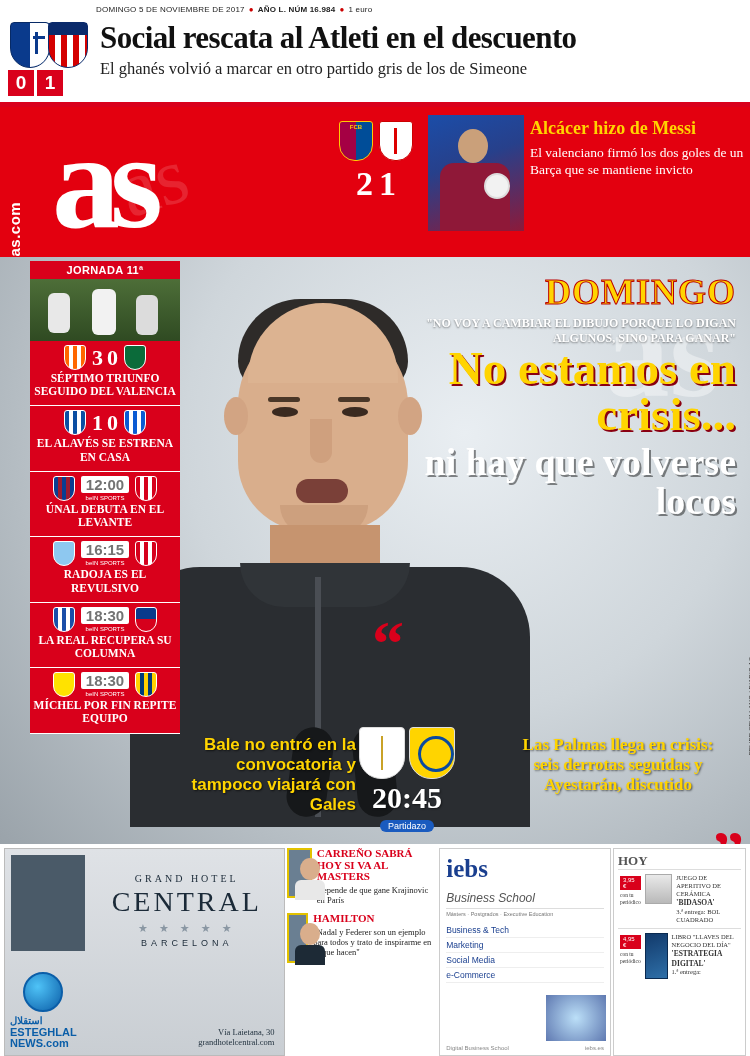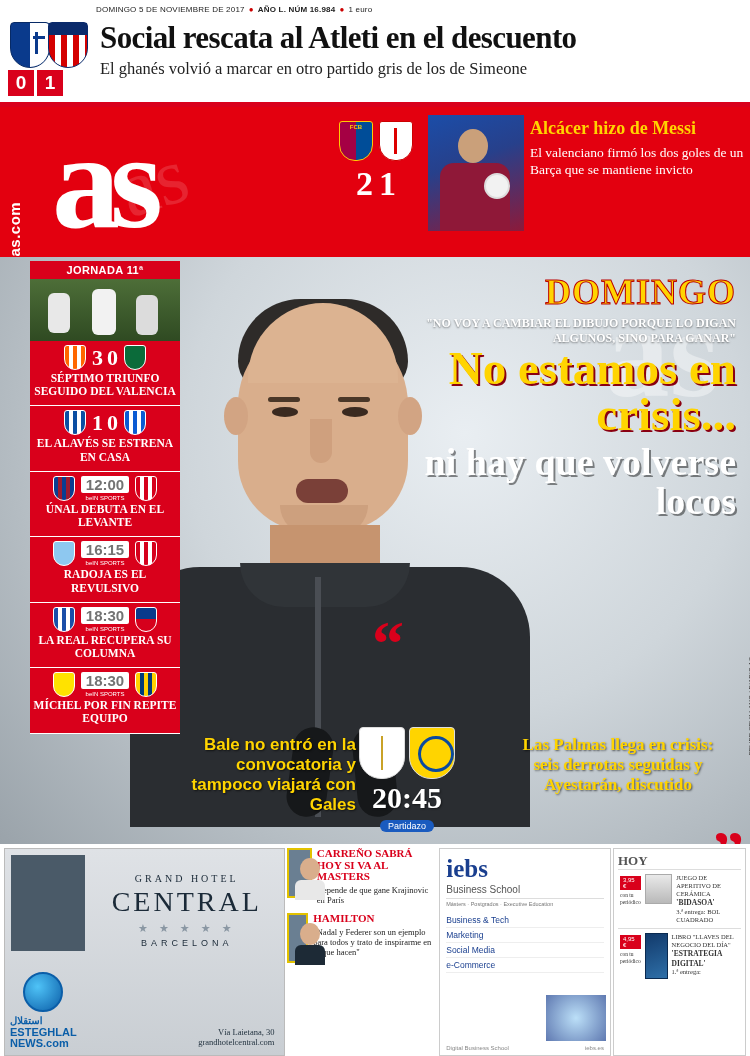--- a/index.html
+++ b/index.html
@@ -235,21 +235,21 @@
   .b-item { display:flex; gap:5px; margin-bottom:8px; }
   .b-item .th { width:42px; height:50px; border:2px solid #e2c200; background:#6a7f92; position:relative;}
   .b-item .th .h { position:absolute; left:11px; top:8px; width:20px;height:22px;border-radius:50%;background:#d9ae8c;}
   .b-item .th .b { position:absolute; left:6px; top:30px; width:30px;height:20px;background:#e8e8e8;border-radius:6px 6px 0 0;}
   .b-item .th.dark .b { background:#1d2a36; }
   .b-item .txt h4 { font-size:11px; font-weight:bold; color:#d9001b; line-height:1.05; font-family:"Liberation Serif",serif;}
   .b-item .txt p { font-size:8.5px; color:#222; line-height:1.2; margin-top:2px; font-family:"Liberation Serif",serif;}
 
   .b-iebs { width:172px; border:1px solid #ccc; background:#fff; position:relative; padding:6px;}
   .b-iebs .logo { font-size:25px; font-weight:bold; color:#1a3f8f; font-family:"Liberation Serif",serif;}
-  .b-iebs .sub { font-size:10px; color:#555; margin-top:1px;}
+  .b-iebs .sub { font-size:12px; color:#555; margin-top:8px;font-style:italic;}
   .b-iebs .nav { font-size:5.5px; color:#777; margin-top:3px; border-top:1px solid #ddd; padding-top:2px;}
   .b-iebs ul { list-style:none; margin-top:6px; }
   .b-iebs li { font-size:8.5px; color:#1a3f8f; padding:2px 0; border-bottom:1px solid #eee;}
   .b-iebs .foot { position:absolute; left:6px; right:6px; bottom:4px; display:flex; justify-content:space-between; font-size:6px; color:#888;}
   .b-iebs .bg { position:absolute; right:4px; bottom:14px; width:60px;height:46px; background:radial-gradient(circle,#9fd2f5,#1a3f8f); opacity:.7;}
 
   .b-hoy { flex:1; border:1px solid #ccc; position:relative; padding:4px;}
   .b-hoy .hoy { font-size:13px; font-weight:bold; color:#555; font-family:"Liberation Serif",serif;}
   .b-hoy .cell { border-top:1px solid #ddd; padding:4px 2px; display:flex; gap:4px; align-items:flex-start;}
   .b-hoy .price { background:#d9001b; color:#fff; font-size:6px; padding:1px 3px; display:inline-block;}

